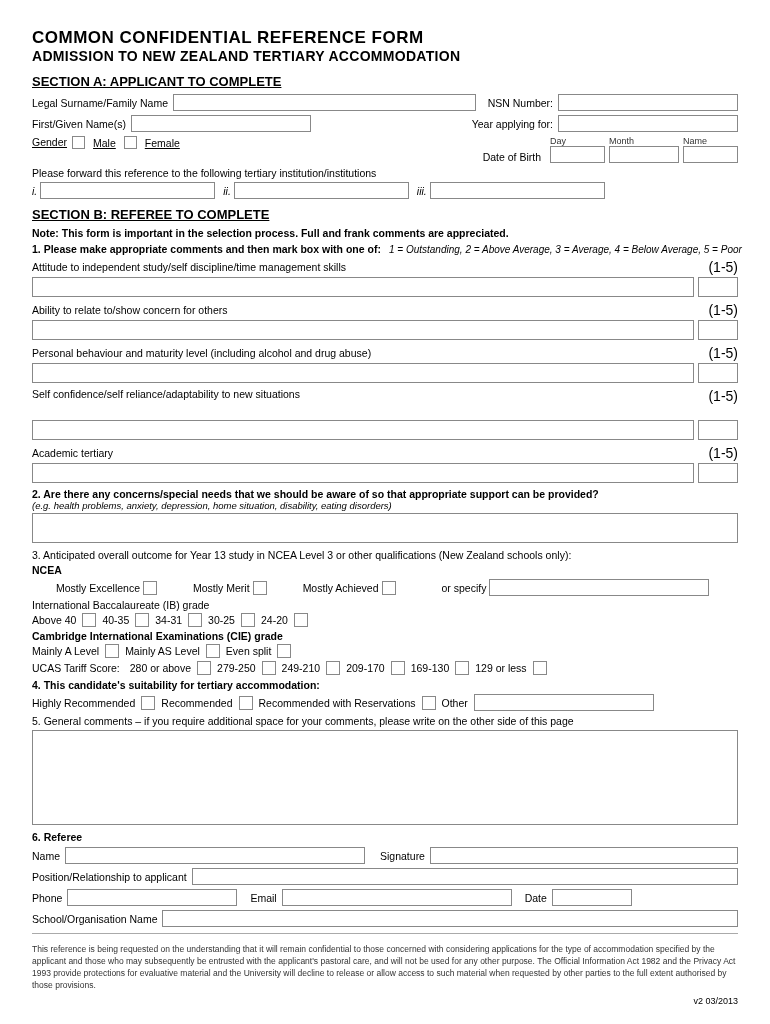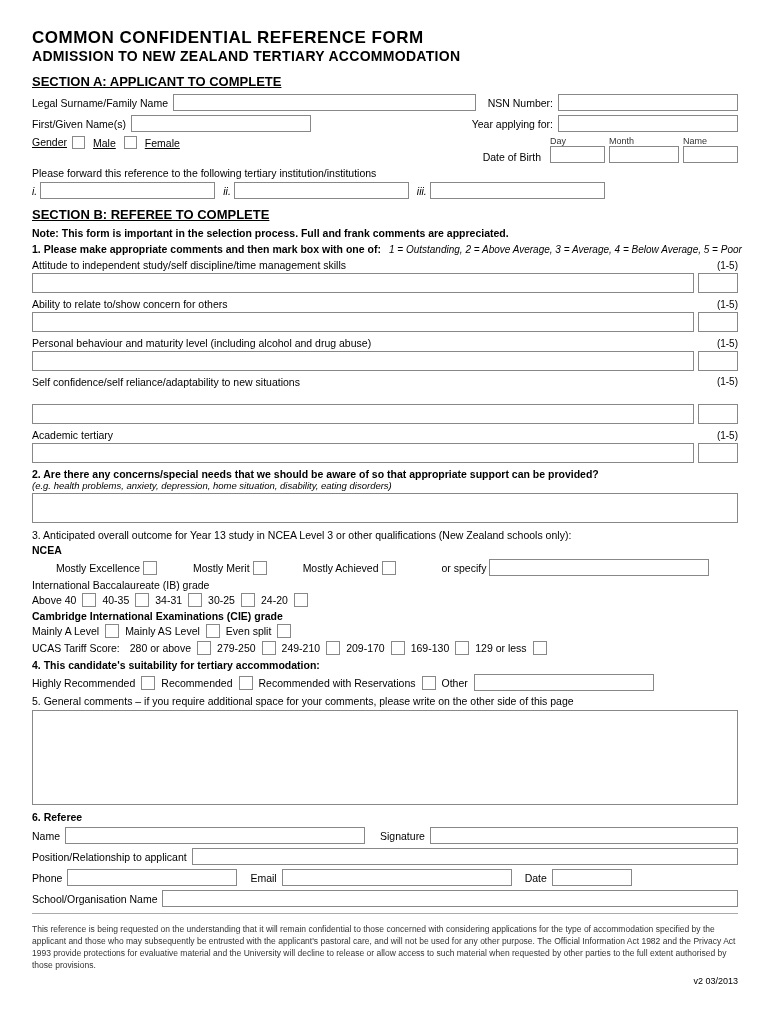--- a/index.html
+++ b/index.html
@@ -85,21 +85,21 @@
       margin-bottom: 4px;
     }
     .note-bold {
       font-weight: bold;
     }
     .scale-note {
       font-size: 10px;
       font-style: italic;
     }
     .rating-score {
-      font-size: 10px;
+      font-size: 14px;
       white-space: nowrap;
     }
     .outcome-label {
       font-size: 10.5px;
       font-weight: bold;
       margin-bottom: 3px;
     }
     .checkbox-group {
       display: flex;
       align-items: center;

